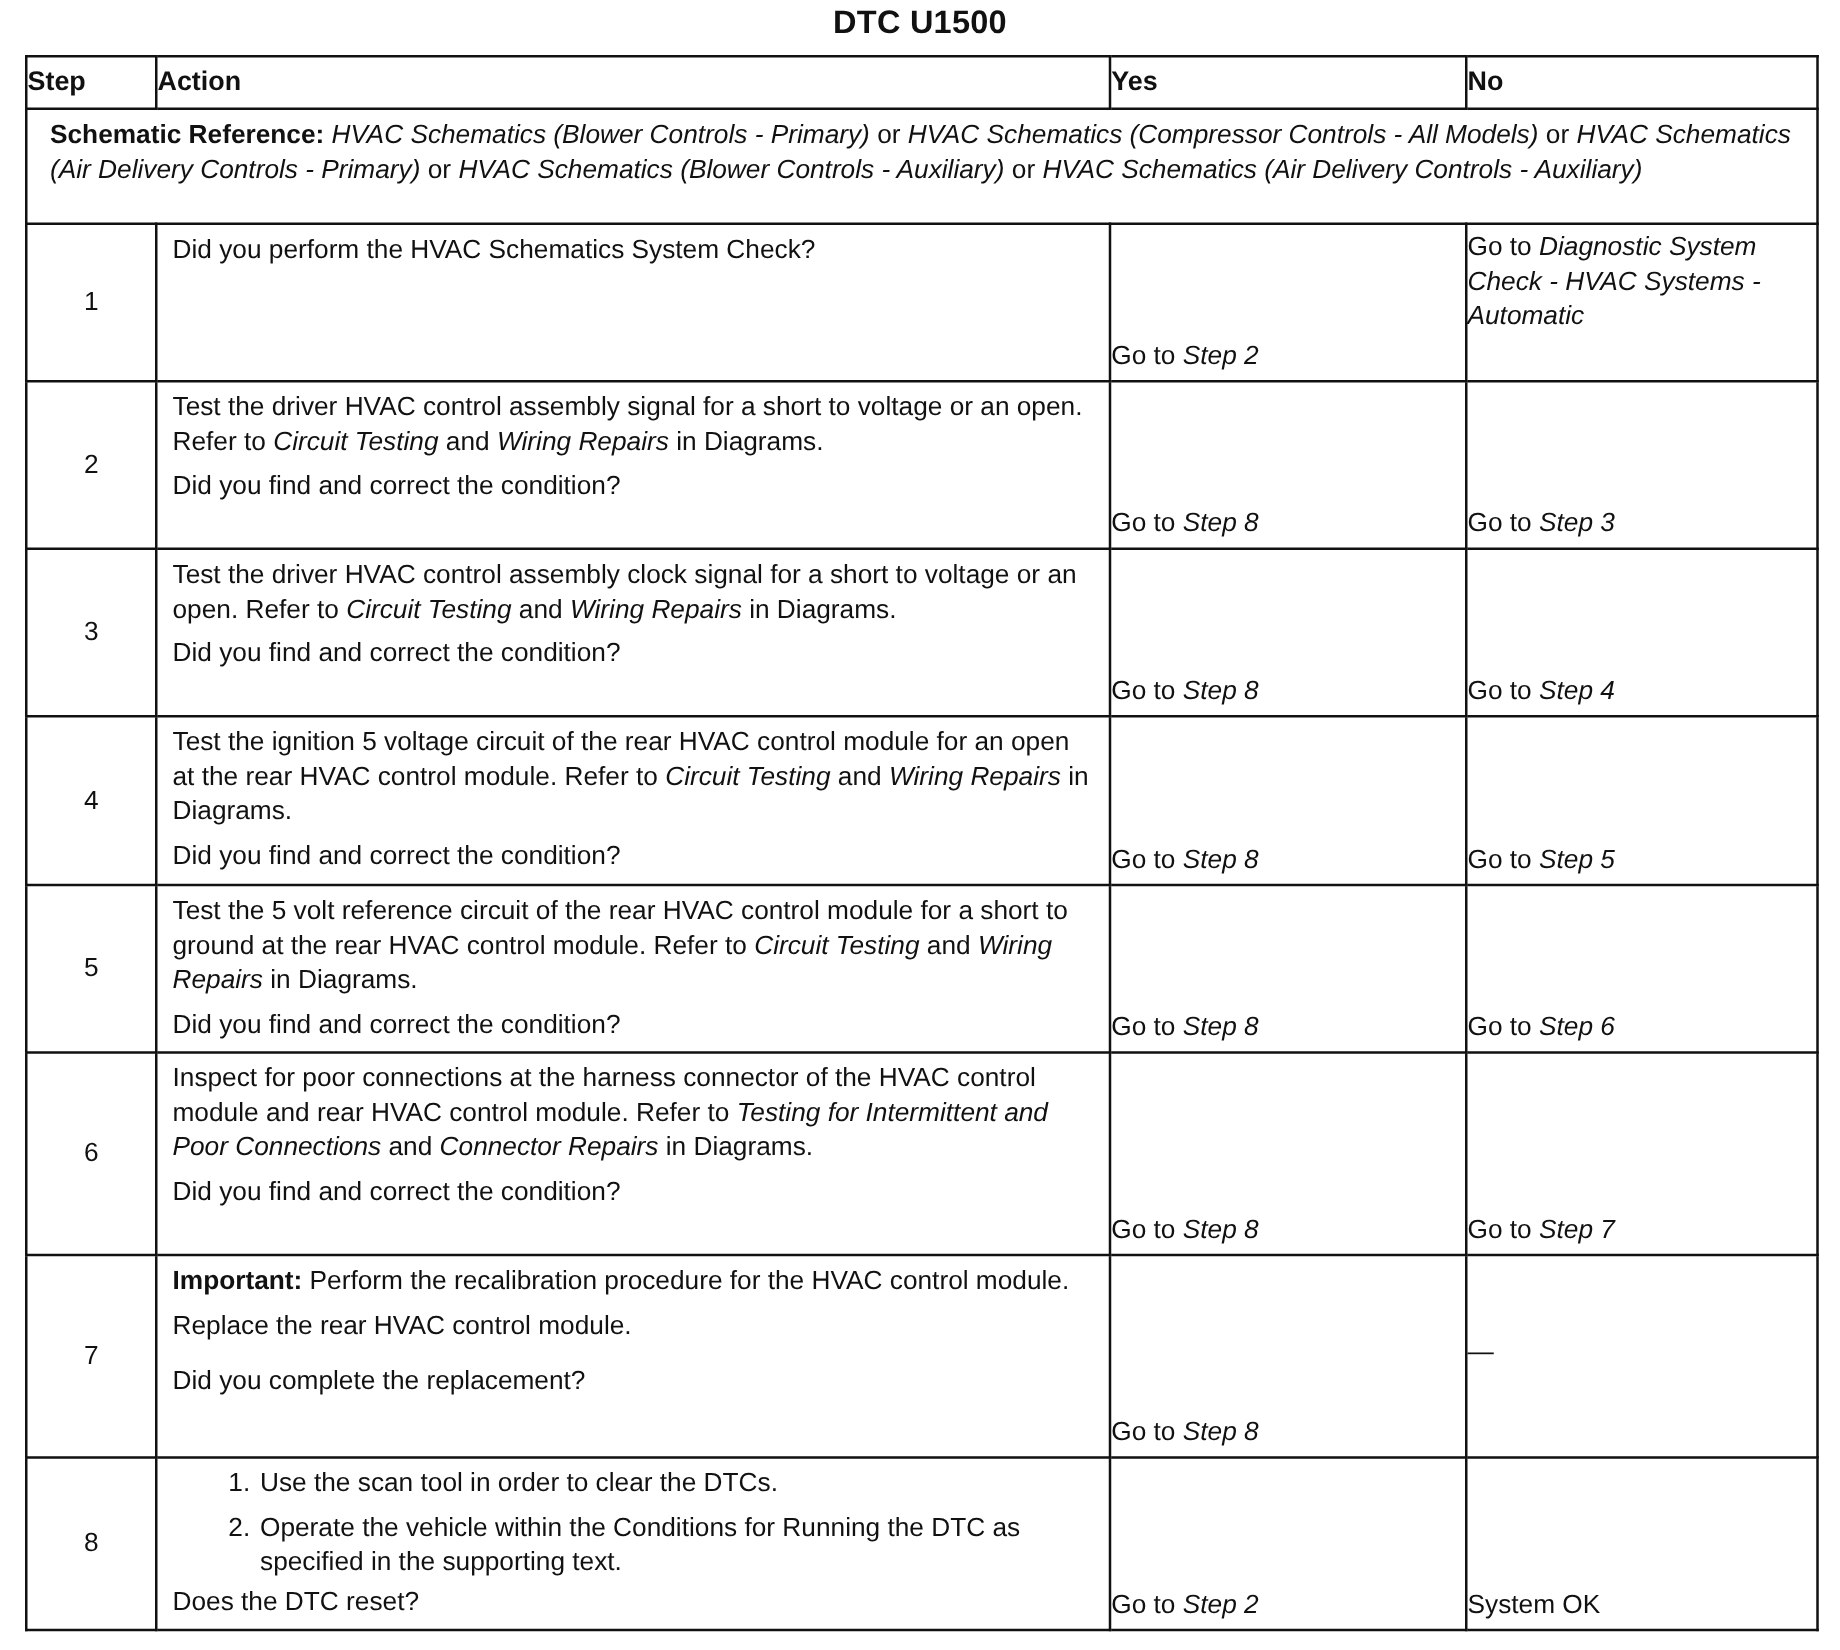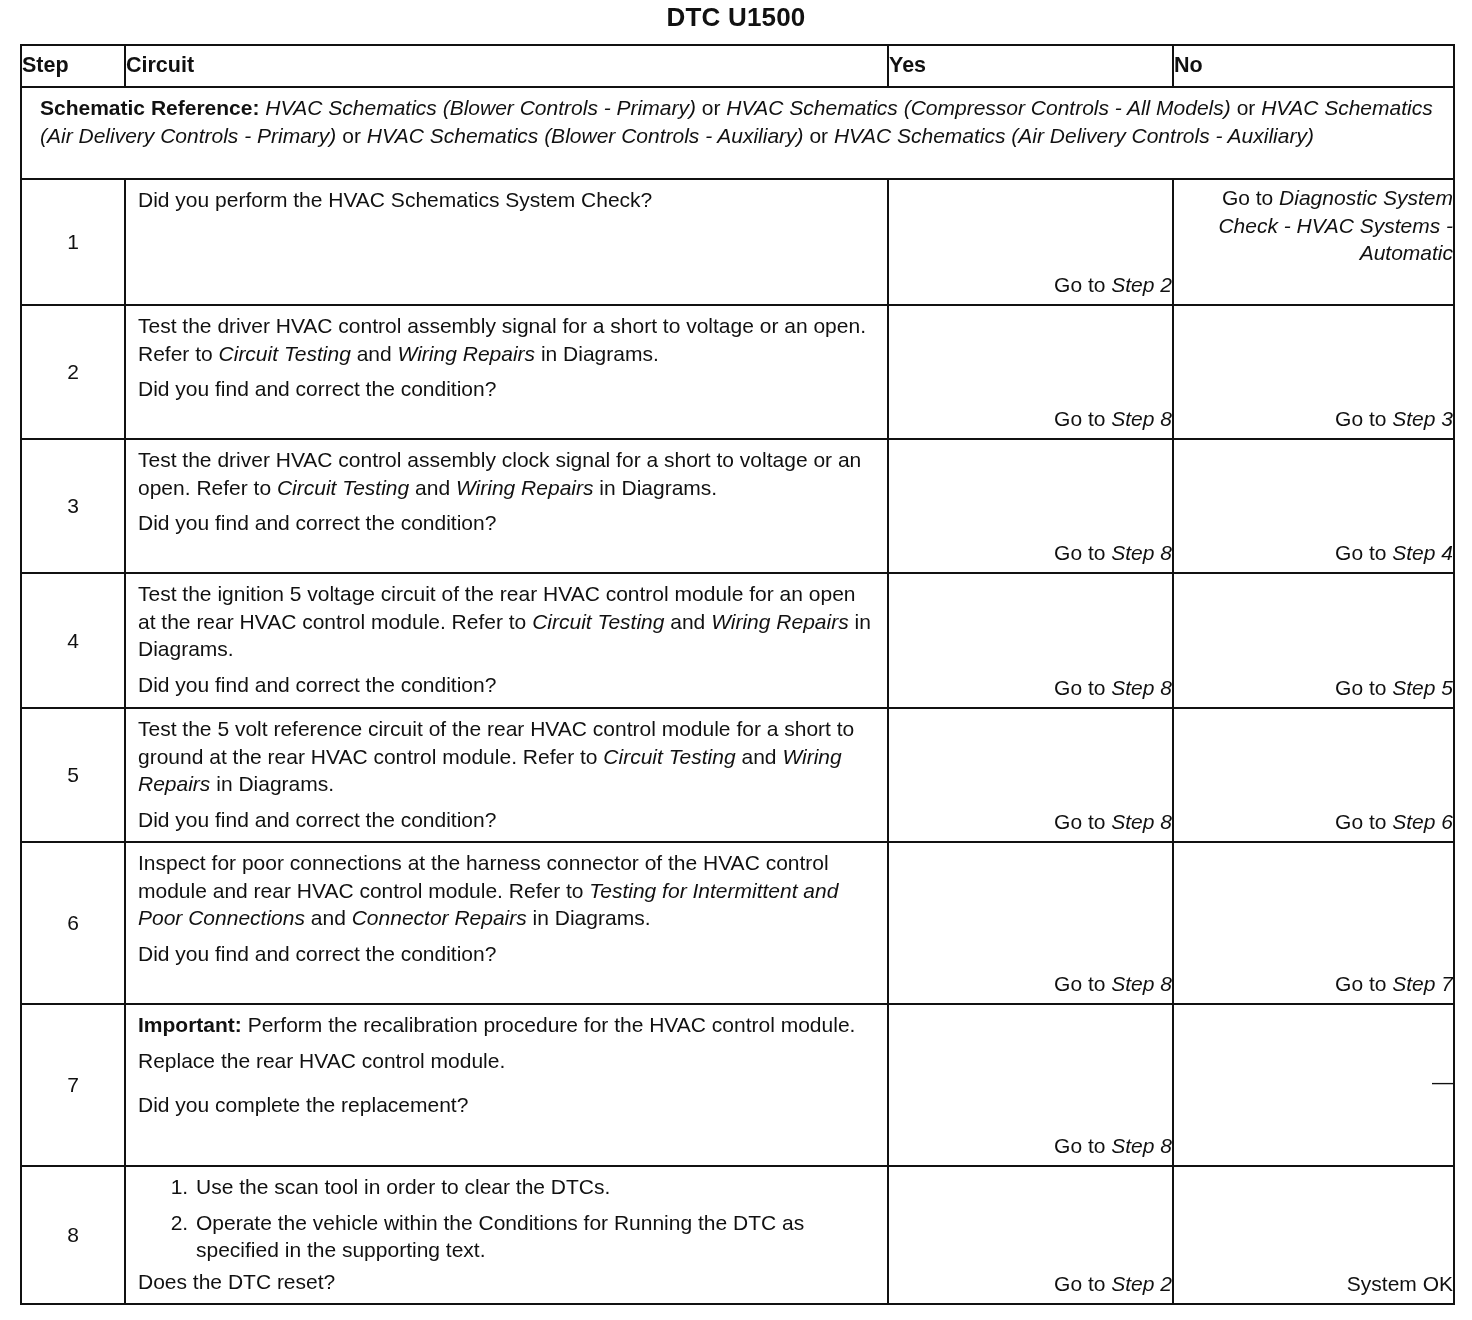--- a/index.html
+++ b/index.html
@@ -21,47 +21,47 @@
     }
     th { font-weight: bold; font-size: 21.5px; height: 40px; vertical-align: middle !important; text-align: left; }
     col.c-step { width: 104px; }
     col.c-action { width: 763px; }
     col.c-yes { width: 285px; }
     col.c-no { width: 281px; }
     td.step-num { text-align: center; vertical-align: middle !important; }
     td.action { padding: 6px 10px 6px 12px !important; }
     td.action p { margin: 0; }
     td.action p + p { margin-top: 8px; }
-    td.yes, td.no { text-align: right; vertical-align: bottom !important; padding-bottom: 6px !important; }
+    td.yes, td.no { text-align: left; vertical-align: bottom !important; padding-bottom: 6px !important; }
     td.no.top { vertical-align: top !important; padding-top: 4px !important; }
     td.no.mid { vertical-align: middle !important; }
     td.schematic { padding: 6px 18px 4px 18px !important; line-height: 28px; }
     .b { font-weight: bold; }
     .i { font-style: italic; }
     ol.sub { margin: 0; padding-left: 56px; }
-    ol.sub li { padding-left: 2px; }
+    ol.sub li { padding-left: 2px; margin-left: 12px; }
     ol.sub li + li { margin-top: 8px; }
     .last-q { margin-top: 4px !important; }
   </style>
 </head>
 <body>
 
 <div class="doc-title">DTC U1500</div>
 
 <table class="dtc">
   <colgroup>
     <col class="c-step">
       <col class="c-action">
       <col class="c-yes">
       <col class="c-no">
   </colgroup>
   <thead>
     <tr>
       <th>Step</th>
-      <th>Circuit</th>
+      <th>Action</th>
       <th>Yes</th>
       <th>No</th>
     </tr>
   </thead>
   <tbody>
 
     <tr style="height:92px">
       <td colspan="4" class="schematic">
         <span class="b">Schematic Reference:</span>
         <span class="i">HVAC Schematics (Blower Controls - Primary)</span>

